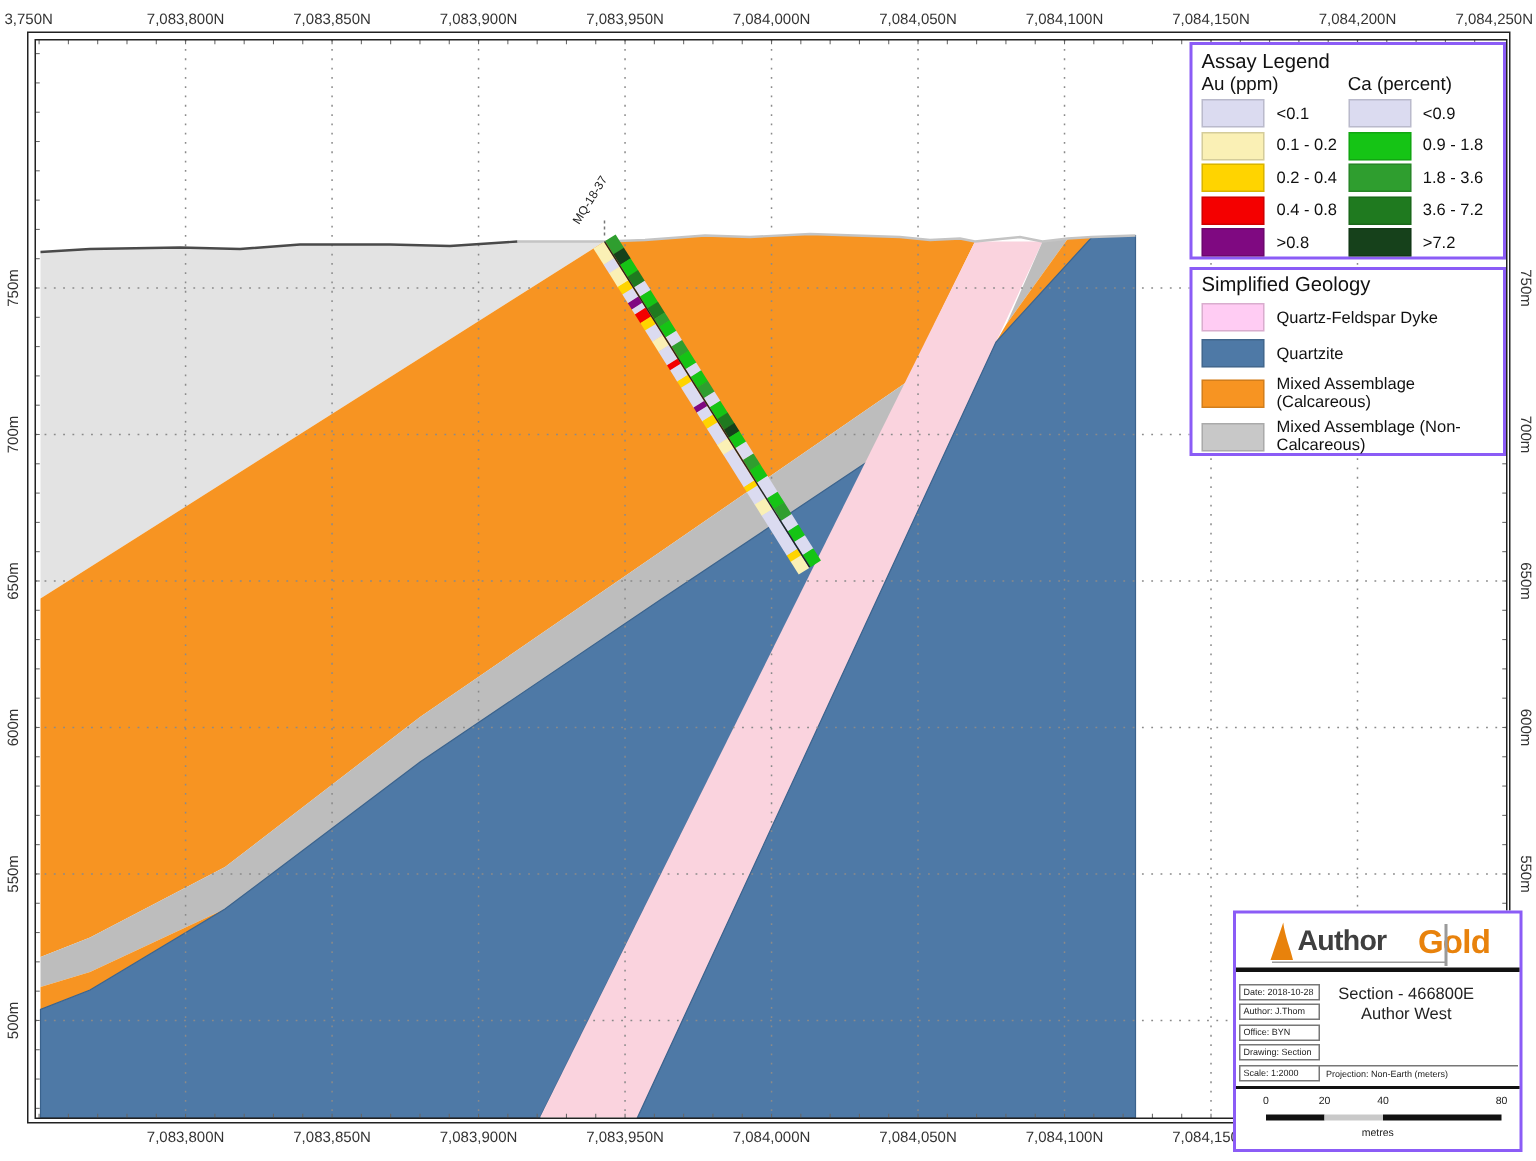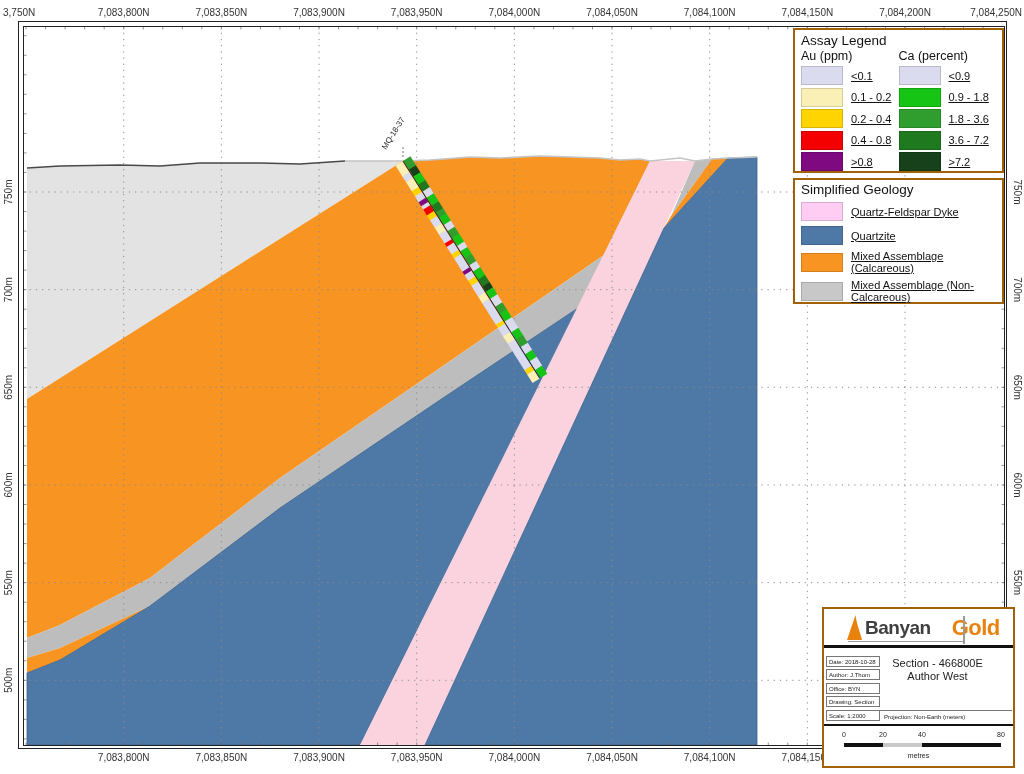--- a/index.html
+++ b/index.html
@@ -1,28 +1,28 @@
 <!DOCTYPE html>
 <html><head>
 <meta charset="utf-8">
 <style>
   html,body{margin:0;padding:0;background:#fff;}
   .stage{position:relative;width:1024px;height:774px;background:#fff;overflow:hidden;
          font-family:"Liberation Sans","DejaVu Sans",sans-serif;}
   svg text{font-family:"Liberation Sans","DejaVu Sans",sans-serif;}
-  .panel{position:absolute;background:#fff;border:2px solid #a16207;box-sizing:border-box;}
+  .panel{position:absolute;background:#fff;border:2px solid #8b5cf6;box-sizing:border-box;}
   
   .assay{left:793px;top:28px;width:211px;height:145px;padding:3px 6px;}
   .legend-title{font-size:13.5px;color:#111;}
   .assay-cols{display:flex;}
   .assay-col{width:50%;}
   .col-header{font-size:12.5px;color:#111;margin:1px 0 2px 0;}
   .srow{display:flex;align-items:center;height:21.5px;}
   .sw{width:40px;height:17px;margin-right:8px;flex:0 0 auto;border:0.5px solid rgba(0,0,0,0.15);}
-  .sl{font-size:11px;color:#111;white-space:nowrap;text-decoration:underline;}
+  .sl{font-size:11px;color:#111;white-space:nowrap;}
   
   .geol{left:793px;top:178px;width:211px;height:126px;padding:2px 6px;}
   .grow{display:flex;align-items:center;margin:5px 0;}
   .grow .sw{width:40px;height:17px;}
   .grow .sl{font-size:11px;line-height:12px;white-space:normal;width:140px;}
   
   .title-block{left:822px;top:607px;width:193px;height:161px;}
   .logo-row{position:relative;height:36px;}
   .logo-inner{position:absolute;left:22px;top:5px;display:flex;align-items:center;}
   .logo-banyan{font-size:19px;font-weight:bold;color:#3F3F3F;letter-spacing:-0.5px;}
@@ -441,21 +441,21 @@
       </div>
   </div>
 
   
   <div class="panel title-block">
     <div class="logo-row">
       <div class="logo-inner">
         <svg width="17" height="27" style="margin-right:2px">
           <path d="M1,26 L9.5,1 C10.5,10 14.5,19 16,26 Z" fill="#E8820C"></path>
         </svg>
-        <span class="logo-banyan">Banyan</span>
+        <span class="logo-banyan">Author</span>
           <span class="logo-gold">Gold</span>
       </div>
       <div class="logo-underline"></div>
       <div class="logo-cursor"></div>
     </div>
     <div class="tb-divider"></div>
     <div class="tb-mid">
       <div class="tb-rows" id="tb-rows">
           <div class="tb-row">Date: 2018-10-28</div>
           <div class="tb-row">Author: J.Thom</div>

